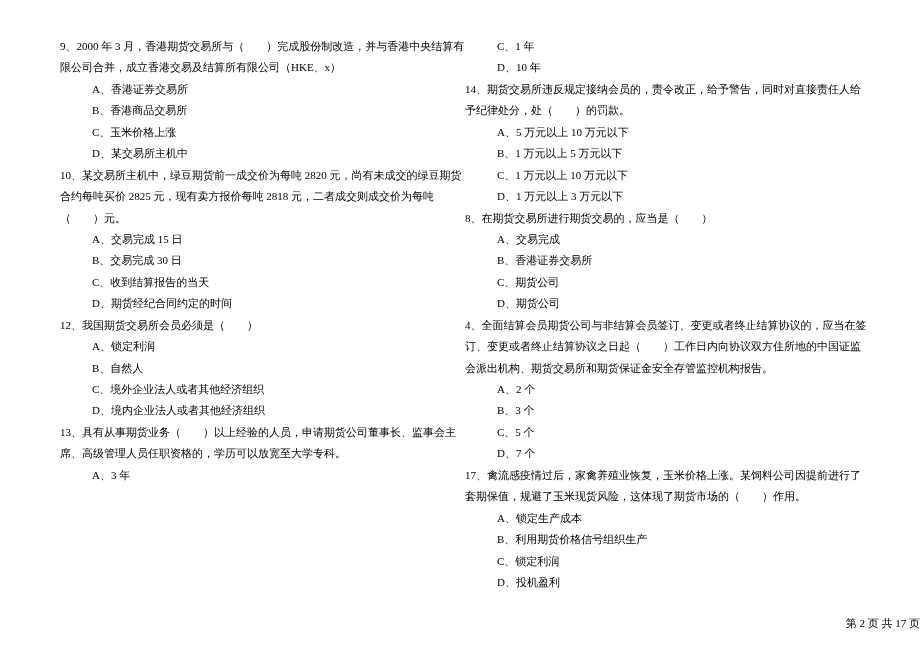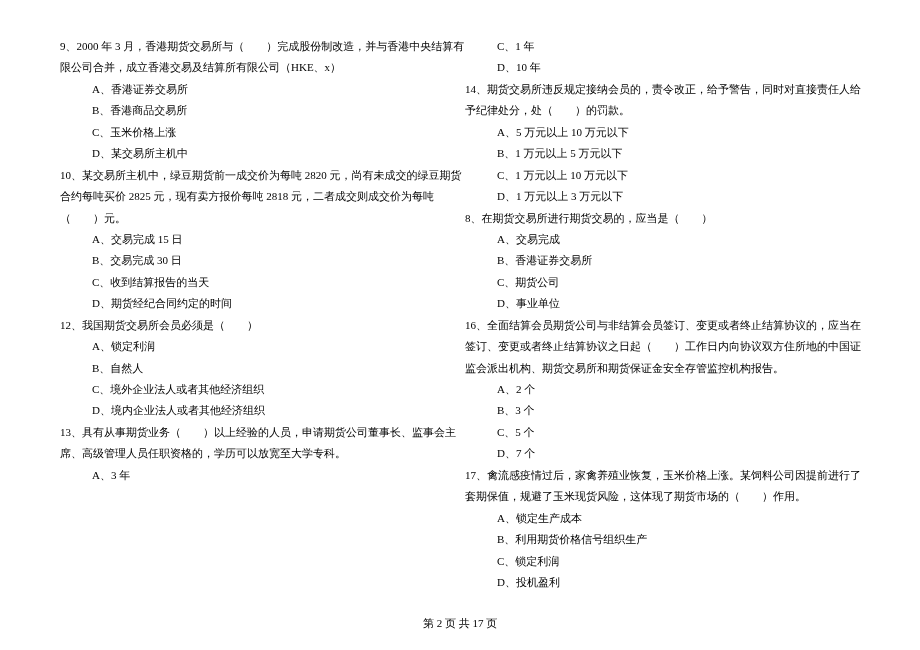--- a/index.html
+++ b/index.html
@@ -19,21 +19,21 @@
   }
   .col { flex: 1; min-width: 0; }
   .q { margin: 0; }
   .opt-block { padding-left: 32px; }
   .opt { display: block; }
   .footer {
     position: absolute;
     bottom: 16px;
     left: 0;
     width: 100%;
-    text-align: center;
+    text-align: right;
     font-size: 11px;
   }
 </style>
 </head>
 <body>
 
 <div class="columns">
   <div class="col">
     <p class="q">9、2000 年 3 月，香港期货交易所与（　　）完成股份制改造，并与香港中央结算有限公司合并，成立香港交易及结算所有限公司（HKE、x）</p>
     <div class="opt-block">
@@ -78,24 +78,24 @@
       <span class="opt">B、1 万元以上 5 万元以下</span>
       <span class="opt">C、1 万元以上 10 万元以下</span>
       <span class="opt">D、1 万元以上 3 万元以下</span>
     </div>
 
     <p class="q">8、在期货交易所进行期货交易的，应当是（　　）</p>
     <div class="opt-block">
       <span class="opt">A、交易完成</span>
       <span class="opt">B、香港证券交易所</span>
       <span class="opt">C、期货公司</span>
-      <span class="opt">D、事业单位</span>
+      <span class="opt">D、期货公司</span>
     </div>
 
-    <p class="q">16、全面结算会员期货公司与非结算会员签订、变更或者终止结算协议的，应当在签订、变更或者终止结算协议之日起（　　）工作日内向协议双方住所地的中国证监会派出机构、期货交易所和期货保证金安全存管监控机构报告。</p>
+    <p class="q">4、全面结算会员期货公司与非结算会员签订、变更或者终止结算协议的，应当在签订、变更或者终止结算协议之日起（　　）工作日内向协议双方住所地的中国证监会派出机构、期货交易所和期货保证金安全存管监控机构报告。</p>
     <div class="opt-block">
       <span class="opt">A、2 个</span>
       <span class="opt">B、3 个</span>
       <span class="opt">C、5 个</span>
       <span class="opt">D、7 个</span>
     </div>
 
     <p class="q">17、禽流感疫情过后，家禽养殖业恢复，玉米价格上涨。某饲料公司因提前进行了套期保值，规避了玉米现货风险，这体现了期货市场的（　　）作用。</p>
     <div class="opt-block">
       <span class="opt">A、锁定生产成本</span>

